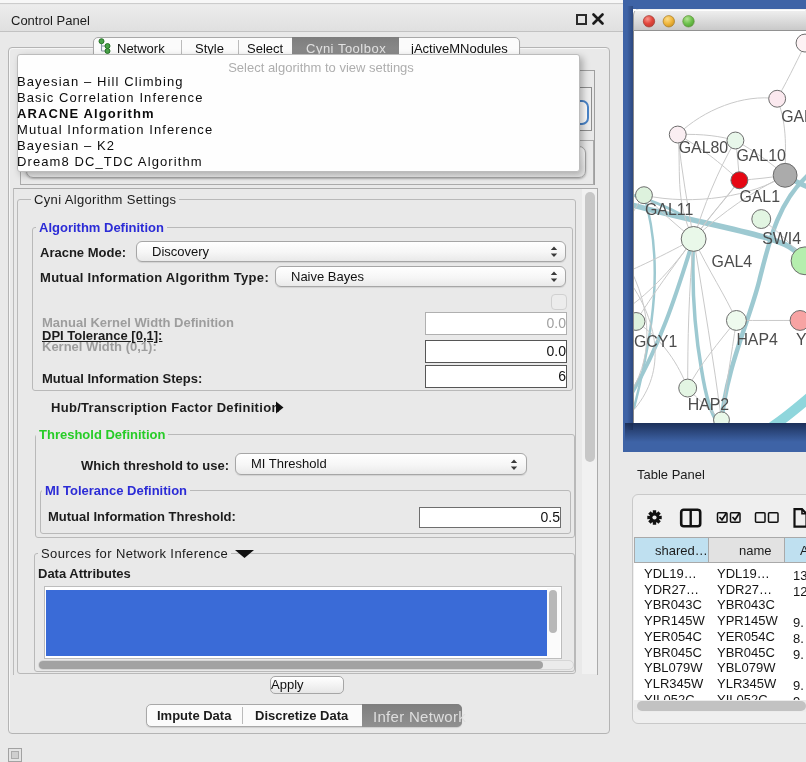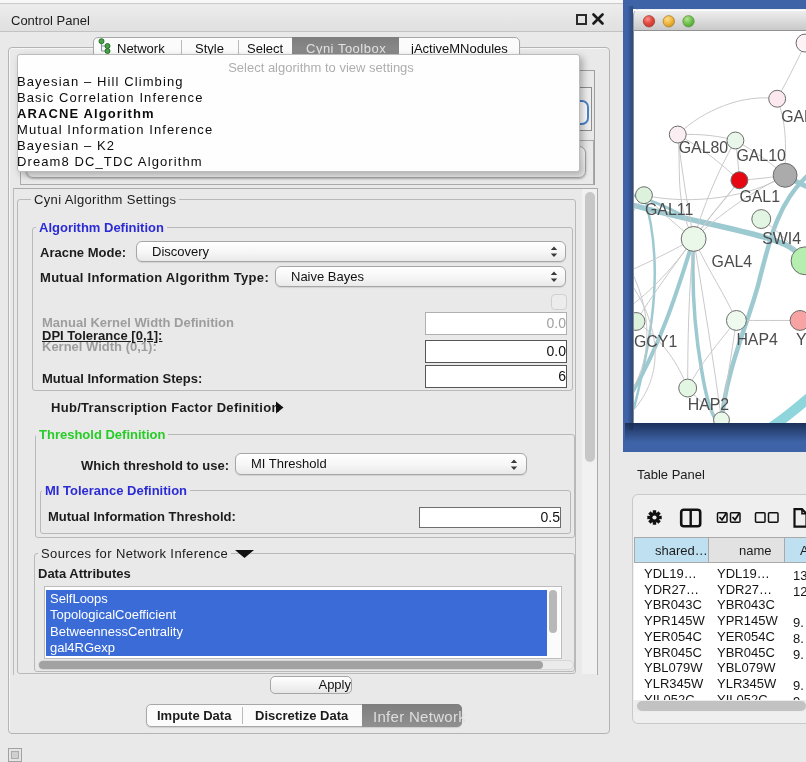--- a/index.html
+++ b/index.html
@@ -124,29 +124,28 @@
 
 <div class="group" style="left:34px;top:553px;width:541px;height:119px;"></div>
 <div class="gtitle r13" style="left:38px;top:547px;color:#1b1b1b;letter-spacing:0.4px;">Sources for Network Inference</div>
 <svg class="abs" style="left:235px;top:550px;" width="19" height="8" viewBox="0 0 19 8">
     <path d="M0 0 L19 0 L9.5 8 Z" fill="#111"></path>
   </svg>
 <div class="abs b13" style="left:38px;top:566px;">Data Attributes</div>
 
 <div class="abs" style="left:44px;top:586px;width:518px;height:73px;background:#fff;border:1px solid #bdbdbd;overflow:hidden;">
   <div style="position:absolute;left:1px;top:3px;width:501px;height:66px;background:#3a6bd7;"></div>
-  <div style="position:absolute;left:5px;top:4px;color:#fff;font-size:13px;line-height:16.4px;">SelfLoops<br>TopologicalCoefficient<br>BetweennessCentrality<br>gal4RGexp</div>
   <div style="position:absolute;right:1px;top:1px;width:13px;height:71px;background:#fbfbfb;"></div>
   <div style="position:absolute;right:4px;top:3px;width:8px;height:43px;background:#b8b8b8;border-radius:4px;"></div>
 </div>
 
 <div class="abs" style="left:38px;top:660px;width:536px;height:10px;background:#ebebeb;border:1px solid #d6d6d6;border-radius:5px;"></div>
 <div class="abs" style="left:39px;top:661px;width:504px;height:8px;background:#a2a2a2;border-radius:4px;"></div>
 
-<div class="abs" style="left:270px;top:676px;width:82px;height:18px;background:linear-gradient(#ffffff,#f2f2f2 55%,#e6e6e6);border:1px solid #a6a6a6;border-radius:5px;text-align:right;font-size:13px;line-height:16px;color:#111;">Apply</div>
+<div class="abs" style="left:270px;top:676px;width:74px;height:18px;background:linear-gradient(#ffffff,#f2f2f2 55%,#e6e6e6);border:1px solid #a6a6a6;border-radius:5px;text-align:left;font-size:13px;line-height:16px;color:#111;">Apply</div>
 
 <div class="abs" style="left:146px;top:704px;width:316px;height:23px;background:#fbfbfb;border:1px solid #a8a8a8;border-radius:5px;box-shadow:0 1px 1px rgba(0,0,0,0.12);"></div>
 <div class="abs" style="left:242px;top:707px;width:1px;height:17px;background:#bbbbbb;"></div>
 <div class="abs" style="left:362px;top:704px;width:100px;height:23px;background:linear-gradient(#7e7e7e,#909090);border-radius:0 5px 5px 0;"></div>
 <div class="abs b13" style="left:157px;top:708px;">Impute Data</div>
 <div class="abs b13" style="left:255px;top:708px;">Discretize Data</div>
 <div class="abs" style="left:373px;top:708px;font-size:15px;color:#dedede;letter-spacing:0.3px;">Infer Network</div>
 
 <div class="abs" style="left:582px;top:189px;width:15px;height:485px;background:#f1f1f1;"></div>
 <div class="abs" style="left:585px;top:192px;width:9.5px;height:270px;background:#c7c7c7;border-radius:5px;"></div>

